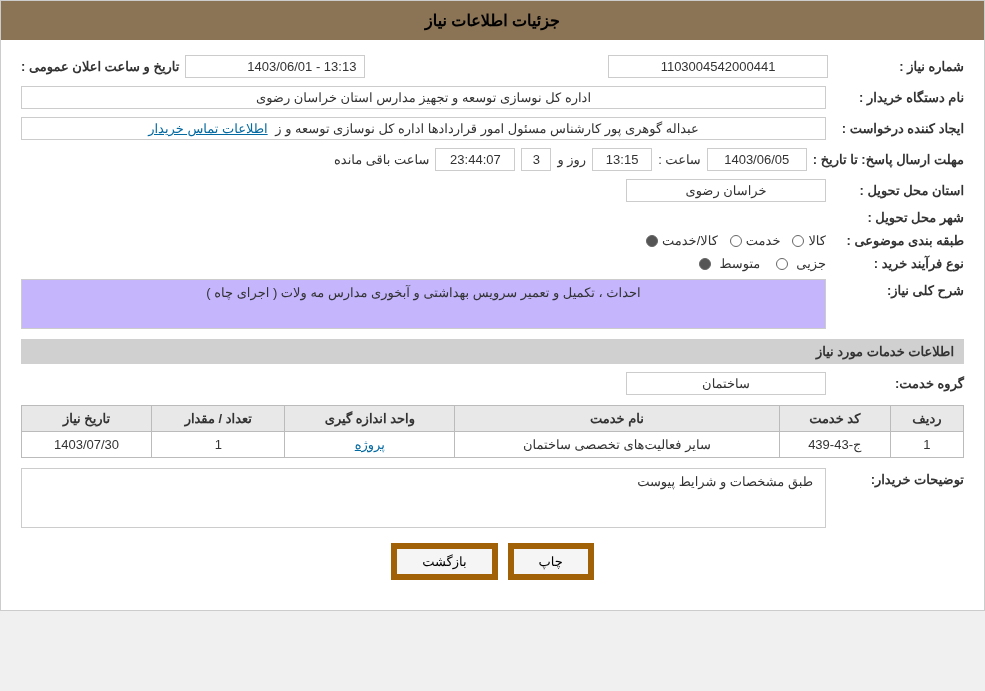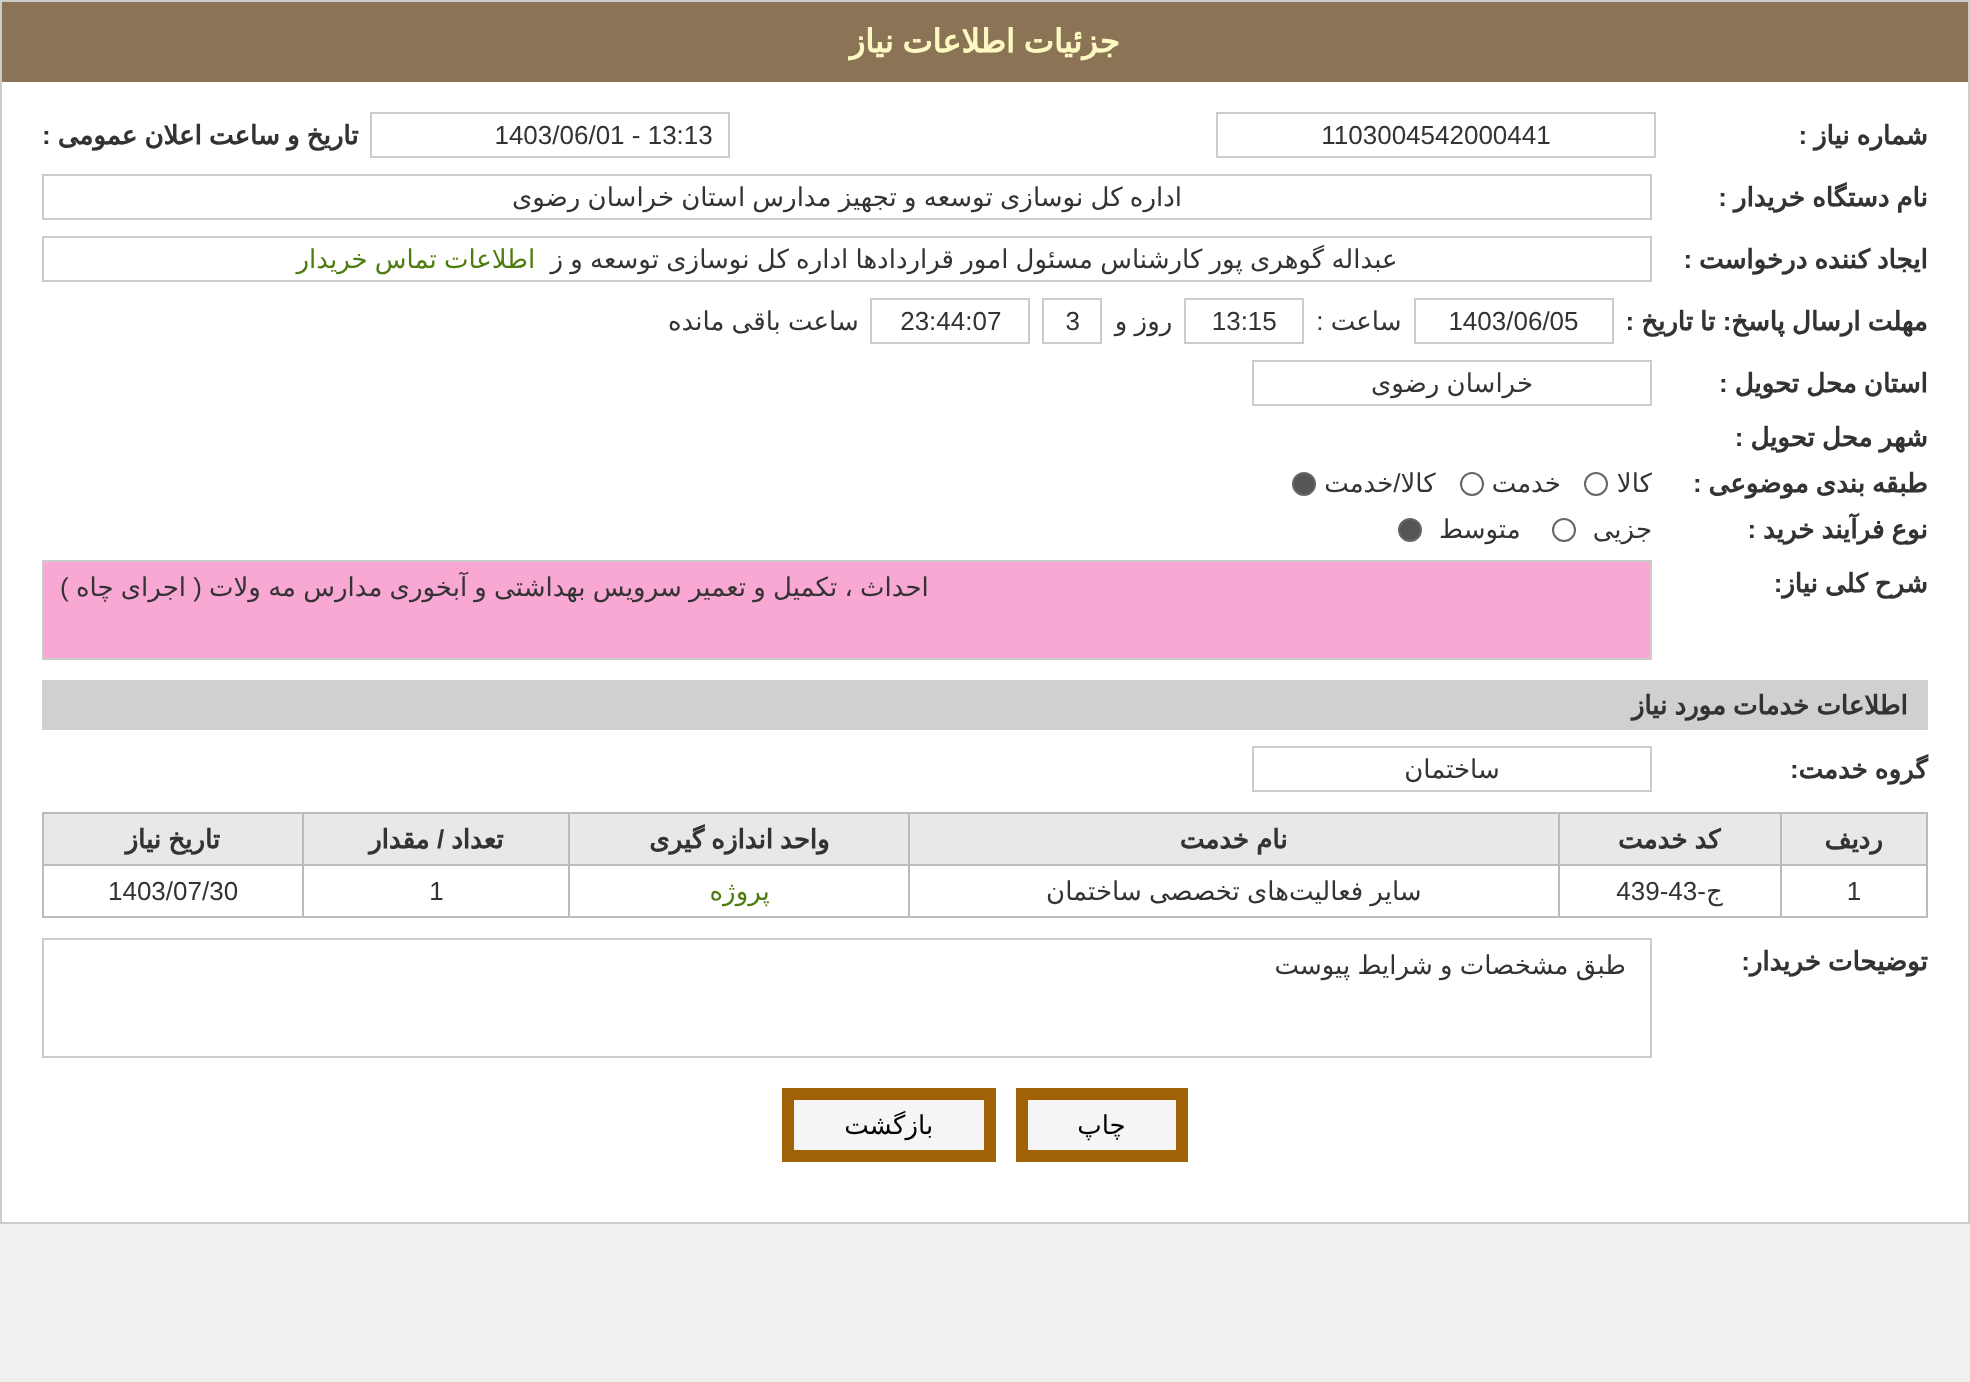--- a/index.html
+++ b/index.html
@@ -11,21 +11,21 @@
       color: #333;
     }
     .page-wrapper {
       max-width: 985px;
       margin: 0 auto;
       background: #fff;
       border: 1px solid #ccc;
     }
     .page-header {
       background: #8B7355;
-      color: #fef9c3;
+      color: #000000;
       text-align: center;
       padding: 10px 0;
       font-size: 16px;
       font-weight: bold;
     }
     .content {
       padding: 15px 20px;
     }
     .info-row {
       display: flex;
@@ -65,21 +65,22 @@
       display: flex;
       align-items: center;
       gap: 6px;
     }
     .top-row-left {
       display: flex;
       align-items: center;
       gap: 6px;
     }
     .link-blue {
-      color: #4d7c0f;
+      color: #0369a1;
+      text-decoration: underline;
       cursor: pointer;
     }
     .date-time-row {
       display: flex;
       align-items: center;
       gap: 6px;
       margin-bottom: 8px;
     }
     .small-box {
       border: 1px solid #ccc;
@@ -113,24 +114,24 @@
       border: 1px solid #666;
       display: inline-block;
       background: #fff;
     }
     .radio-circle.selected {
       background: #555;
     }
     .description-box {
       border: 1px solid #ccc;
       padding: 5px 8px;
-      background: #f9a8d4;
+      background: #c4b5fd;
       min-height: 50px;
       flex: 1;
-      text-align: left;
+      text-align: center;
     }
     .table-section {
       margin: 10px 0;
     }
     table {
       width: 100%;
       border-collapse: collapse;
       font-size: 13px;
     }
     table th {

